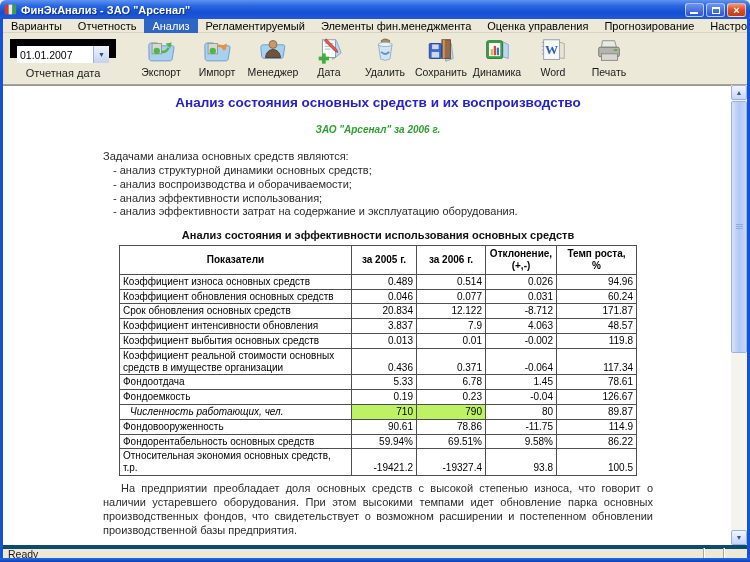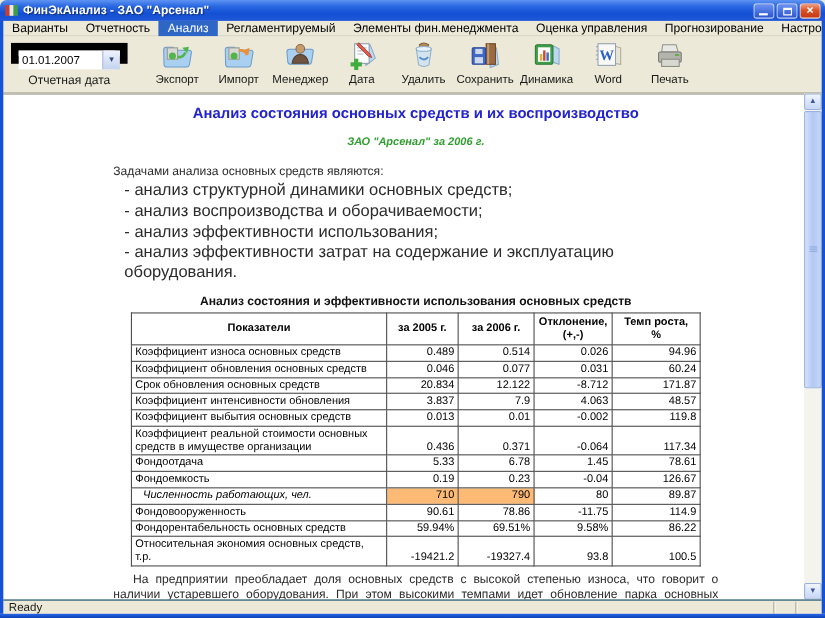--- a/index.html
+++ b/index.html
@@ -51,48 +51,48 @@
   .tool-btn svg { width:30px; height:30px; display:block; }
   .tool-btn .lbl { font-size:10.5px; color:#1a1a1a; margin-top:0px; white-space:nowrap; }
 
   
   .document { position:absolute; left:3px; top:85px; width:744px; height:460px; background:#fff;
               border-top:1px solid #9a978a; overflow:hidden; }
   .page { position:absolute; left:100px; top:0; width:550px; color:#2b2b2b; }
   .doc-title { margin-top:9px; text-align:center; font-size:13.5px; font-weight:bold; color:#2323cb; }
   .doc-subtitle { margin-top:14px; text-align:center; font-size:10px; font-weight:bold; font-style:italic; color:#2f9e2f; }
   .intro { margin-top:15px; font-size:11px; line-height:1.26; }
-  .task { margin-left:10px; font-size:15px; line-height:1.26; }
+  .task { margin-left:10px; font-size:11px; line-height:1.26; }
   .tbl-caption { margin-top:10px; text-align:center; font-size:11px; font-weight:bold; color:#111; }
   table.fin { margin:4px 0 0 16px; border-collapse:collapse; table-layout:fixed; width:517px;
               font-size:10px; color:#000; }
   table.fin col.c0{width:232px} table.fin col.c1{width:65px} table.fin col.c2{width:69px}
   table.fin col.c3{width:71px} table.fin col.c4{width:80px}
   table.fin th, table.fin td { border:1px solid #4e4e50; padding:1px 3px; line-height:1.18; }
   table.fin th { font-weight:bold; text-align:center; vertical-align:middle; white-space:pre-line; padding:2px 2px; }
   table.fin td.num { text-align:right; vertical-align:bottom; }
   table.fin td.name { text-align:left; vertical-align:bottom; }
   tr.hl-row td.name { font-style:italic; padding-left:10px; }
-  td.hl { background:#fdba74; }
+  td.hl { background:#bef264; }
   .conclusion { margin-top:5px; font-size:11px; line-height:1.28; text-align:justify; text-indent:18px; }
 
   
   .scrollbar { position:absolute; right:3px; top:85px; width:16px; height:460px; background:#f4f3ee; }
   .sb-btn { position:absolute; left:0; width:16px; height:15px; border:1px solid #9ab0d8; border-radius:2px;
             background:linear-gradient(#f0f5fe,#c6d6f5); color:#39589c; font-size:7px; text-align:center;
             line-height:13px; cursor:default; }
   .sb-up { top:0; } .sb-down { bottom:0; }
   .sb-thumb { position:absolute; left:0; top:16px; width:16px; height:252px; border:1px solid #95b3e2;
               border-radius:2px; background:linear-gradient(90deg,#d6e1fb,#b2c8f4 50%,#c7d6f8); cursor:default; }
   .sb-grip { position:absolute; left:4px; top:50%; margin-top:-3px; width:7px; height:1px;
              background:#8fა; background:#8fabdc; box-shadow:0 2px 0 #8fabdc, 0 4px 0 #8fabdc; }
 
   
   .statusbar { position:absolute; left:3px; top:545px; width:744px; height:13px; background:#ece9d8;
-               border-top:1px solid #0c4a6e; display:flex; align-items:center; font-size:10.5px; color:#1a1a1a; }
+               border-top:4px solid #0c4a6e; display:flex; align-items:center; font-size:10.5px; color:#1a1a1a; }
   .status-main { flex:1 1 auto; padding-left:5px; }
   .status-panel { width:20px; height:11px; border-left:1px solid #aca899; box-shadow:inset 1px 0 0 #fff; }
   .status-panel.p2 { width:24px; }
 </style>
 </head>
 <body>
 
 <div id="window">
 
   <div class="titlebar">

